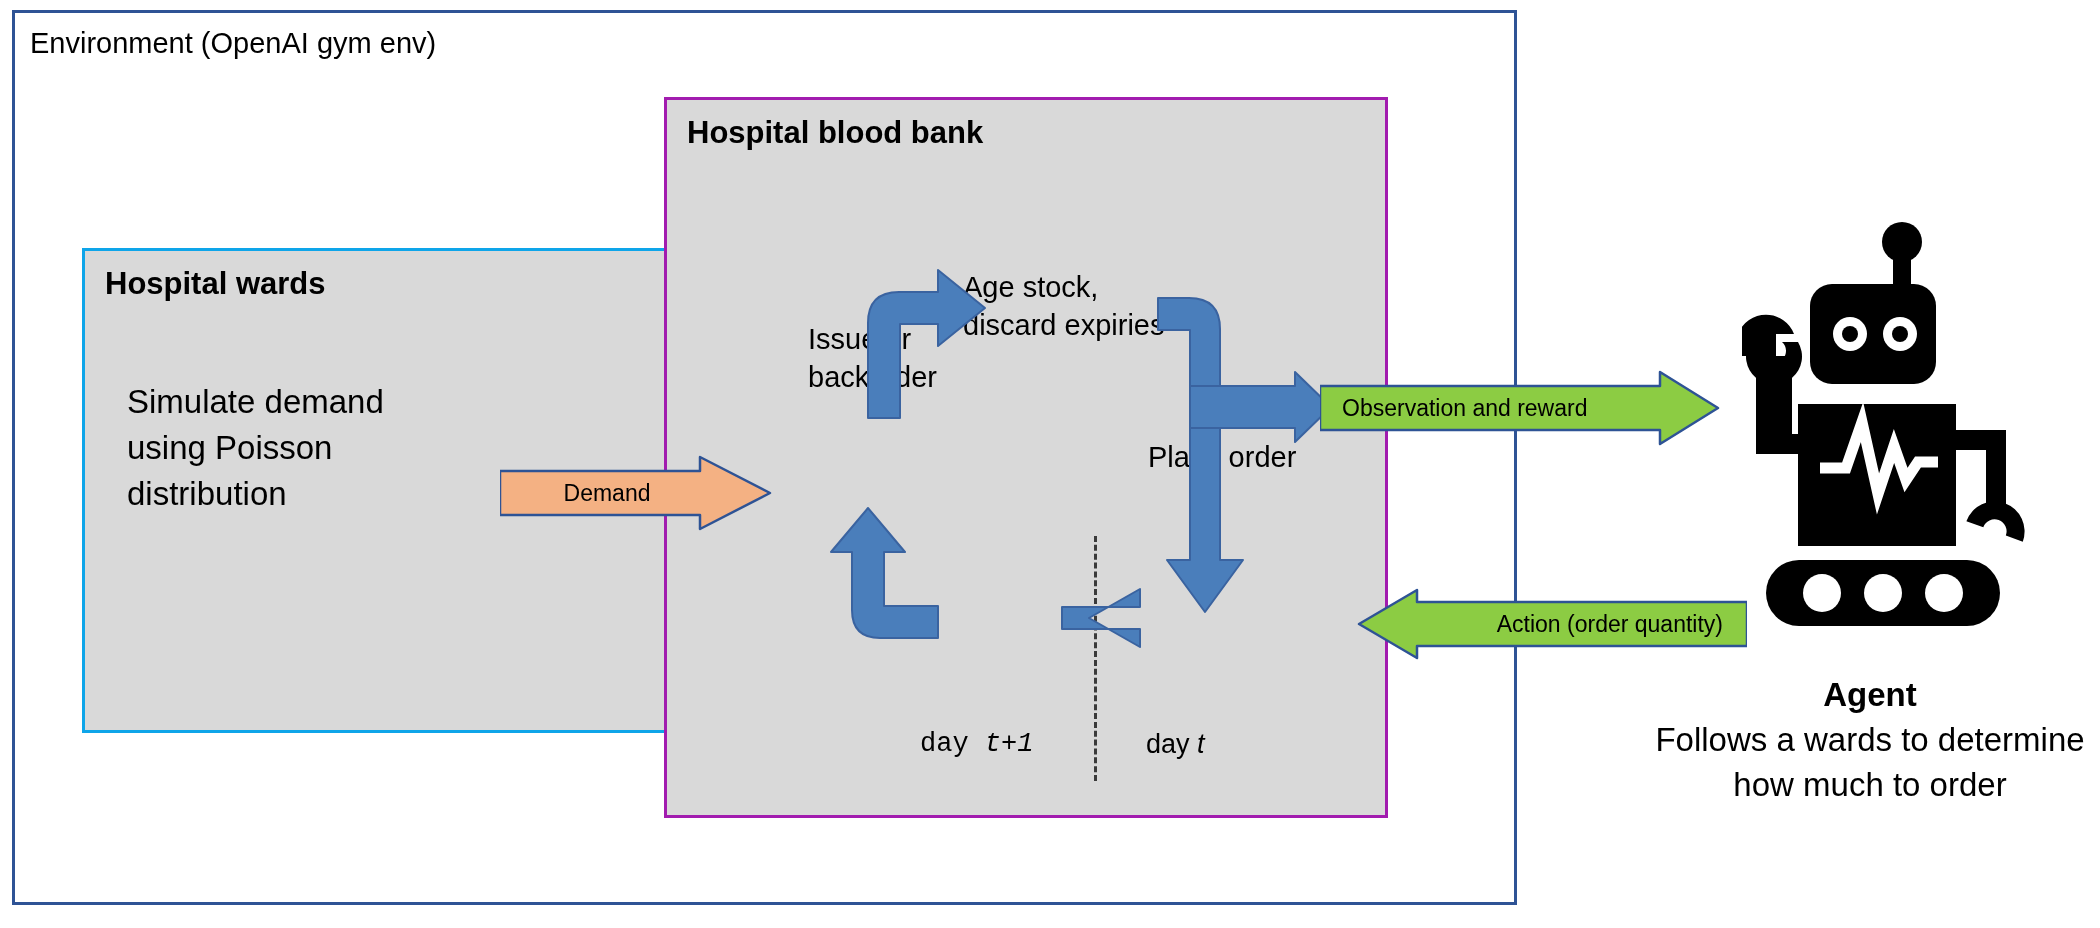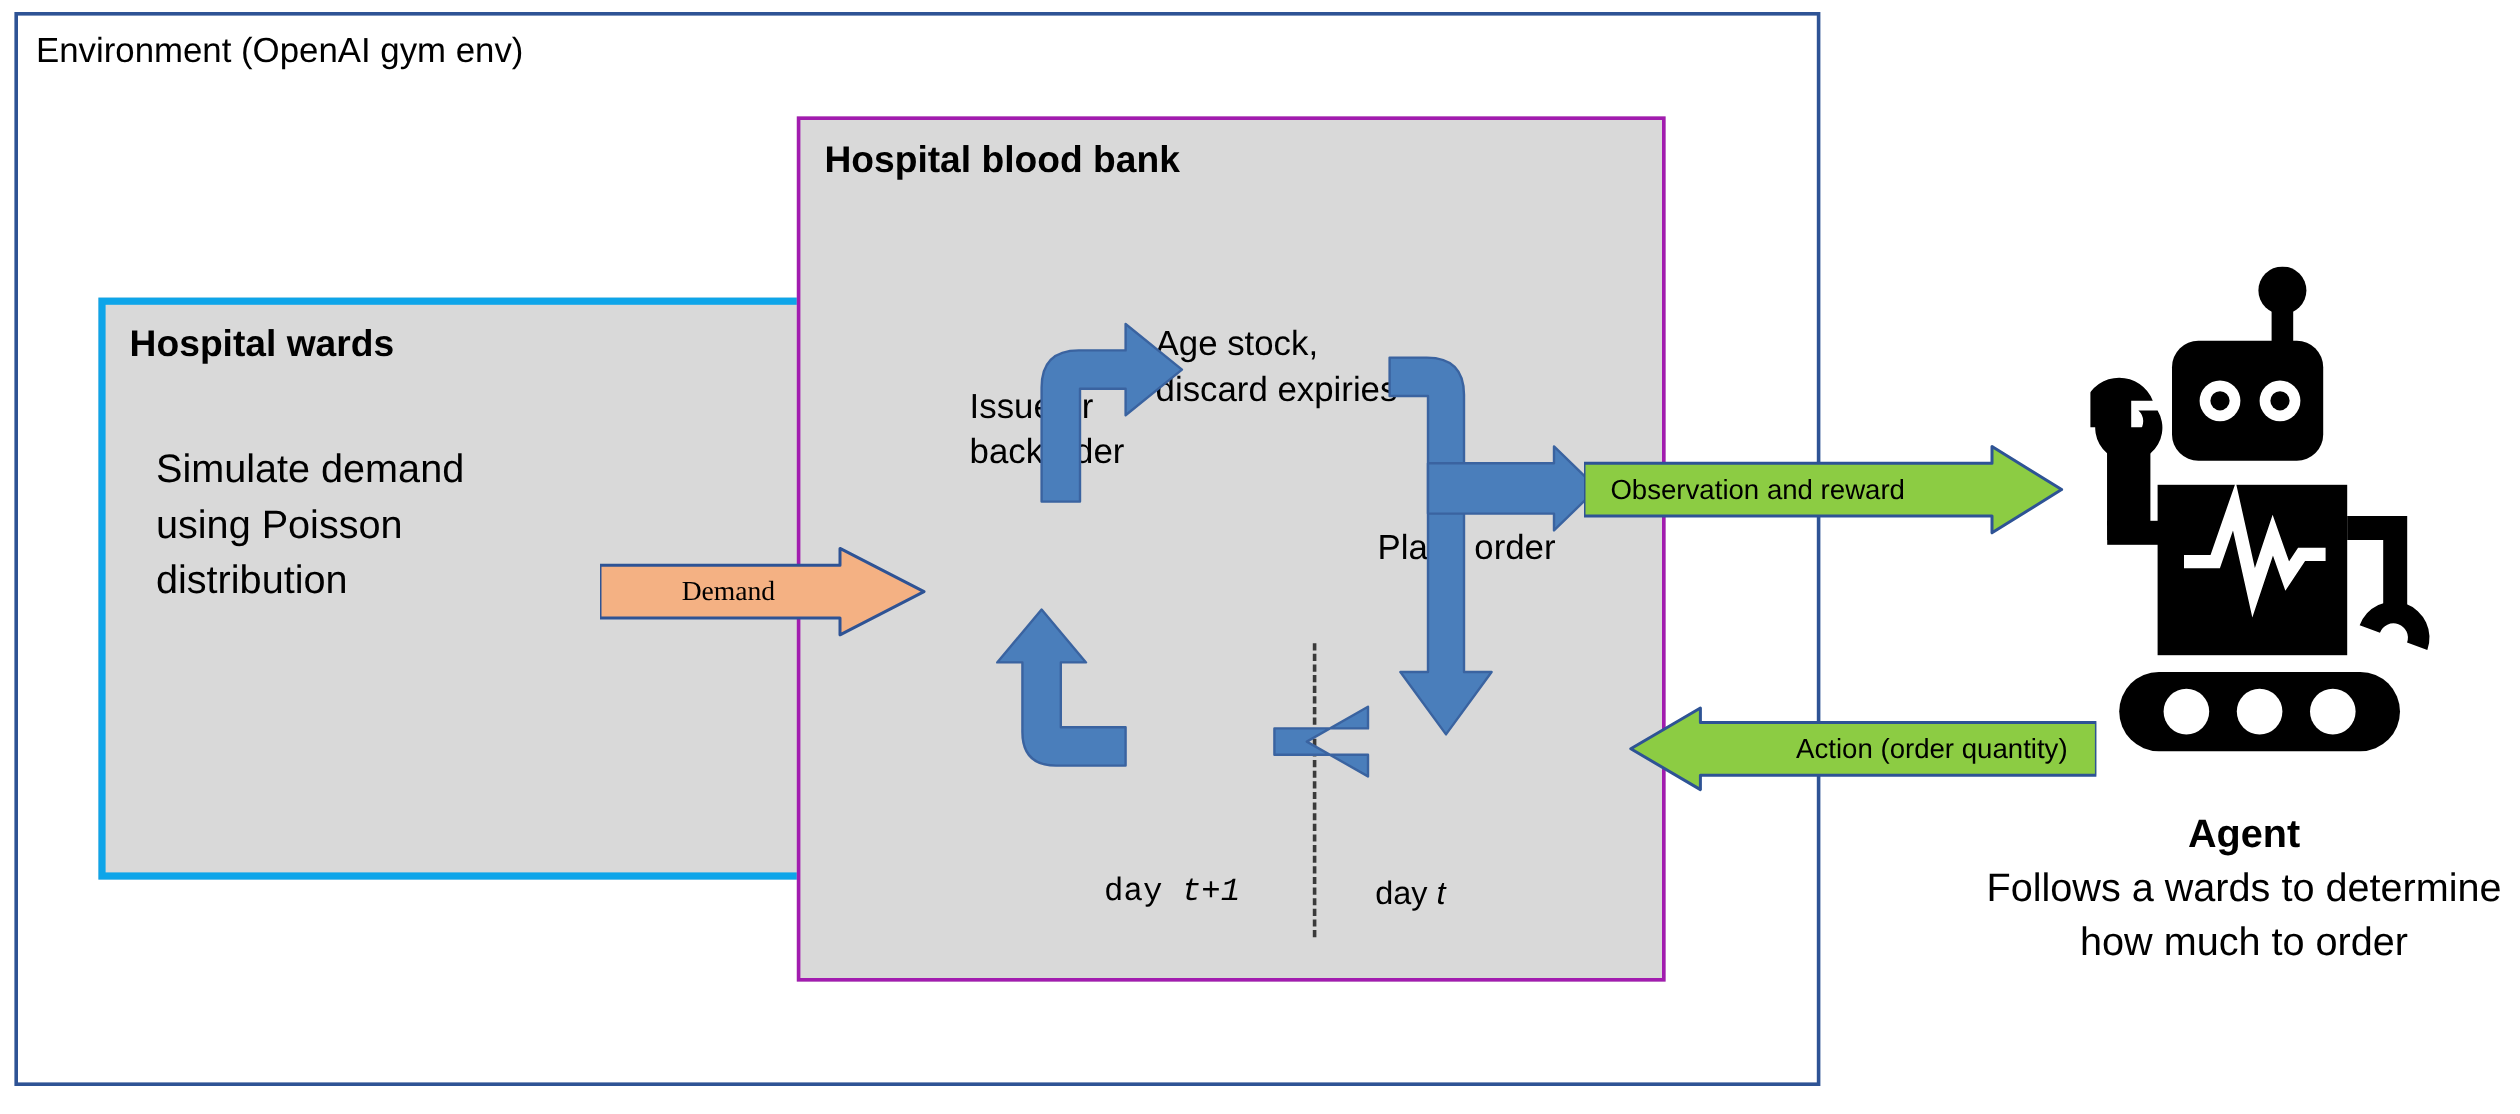--- a/index.html
+++ b/index.html
@@ -12,28 +12,28 @@
     border:3px solid #2e5395;background:#ffffff;box-sizing:border-box;
   }
   .env-title{
     position:absolute;left:30px;top:24px;font-size:29px;line-height:38px;
     color:#000;white-space:nowrap;font-weight:400;
   }
 
   
   .wards-box{
     position:absolute;left:82px;top:248px;width:598px;height:485px;
-    background:#d9d9d9;border:6px solid #0ea5e9;box-sizing:border-box;
+    background:#d9d9d9;border:3px solid #0ea5e9;box-sizing:border-box;
   }
   .wards-title{
     position:absolute;left:20px;top:14px;font-size:31px;font-weight:bold;
     line-height:38px;white-space:nowrap;
   }
   .wards-body{
-    position:absolute;left:42px;top:114px;width:330px;
+    position:absolute;left:42px;top:128px;width:330px;
     font-size:33px;line-height:46px;font-weight:400;
   }
 
   
   .bank-box{
     position:absolute;left:664px;top:97px;width:724px;height:721px;
     background:#d9d9d9;border:3px solid #a21caf;box-sizing:border-box;
   }
   .bank-title{
     position:absolute;left:20px;top:14px;font-size:31px;font-weight:bold;
@@ -61,21 +61,21 @@
   .arrows{position:absolute;left:0;top:0;width:2100px;height:928px;pointer-events:none;}
 
   
   .flat-arrow{position:absolute;}
   .flat-arrow .lbl{
     position:absolute;left:0;top:0;width:100%;height:100%;
     display:flex;align-items:center;justify-content:center;
     font-size:23px;color:#000;white-space:nowrap;
   }
   #demand-arrow{left:500px;top:455px;width:272px;height:76px;}
-  #demand-arrow .lbl{justify-content:center;padding-right:58px;box-sizing:border-box;font-family:Liberation Serif, serif;}
+  #demand-arrow .lbl{justify-content:center;padding-right:58px;box-sizing:border-box;}
   #obs-arrow{left:1320px;top:370px;width:400px;height:76px;}
   #obs-arrow .lbl{justify-content:flex-start;padding-left:22px;box-sizing:border-box;}
   #act-arrow{left:1357px;top:588px;width:390px;height:72px;}
   #act-arrow .lbl{justify-content:flex-end;padding-right:24px;box-sizing:border-box;}
 
   
   .robot{position:absolute;left:1742px;top:222px;width:320px;height:412px;}
   .agent-caption{
     position:absolute;left:1635px;top:672px;width:470px;text-align:center;
     font-size:33px;line-height:45px;color:#000;

